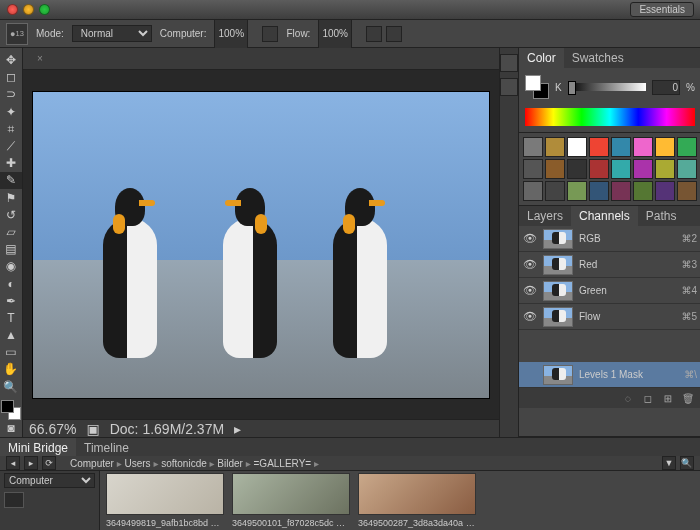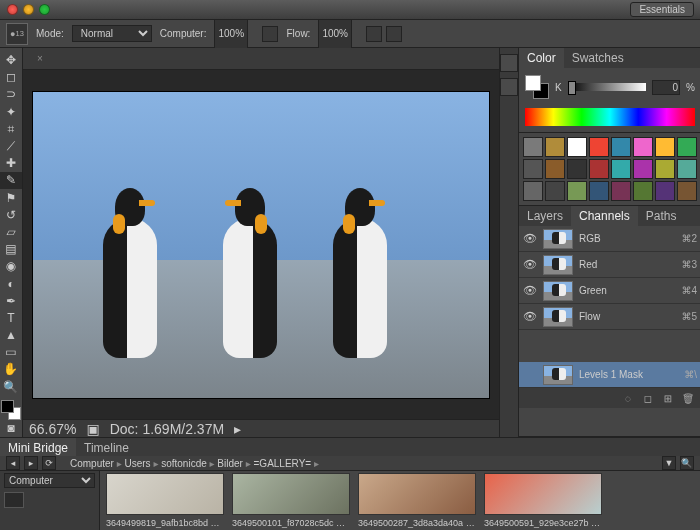--- a/index.html
+++ b/index.html
@@ -332,19 +332,15 @@
           <div class="bp-label">3649499819_9afb1bc8bd Softonic…</div>
         </div>
         <div class="bp-item">
           <div class="bp-thumb th2"></div>
           <div class="bp-label">3649500101_f87028c5dc Softonic…</div>
         </div>
         <div class="bp-item">
           <div class="bp-thumb th3"></div>
           <div class="bp-label">3649500287_3d8a3da40a Softonic…</div>
         </div>
-        <div class="bp-item">
-          <div class="bp-thumb th4"></div>
-          <div class="bp-label">3649500591_929e3ce27b S…</div>
-        </div>
       </div>
   </div>
 </div>
 
 </body></html>

